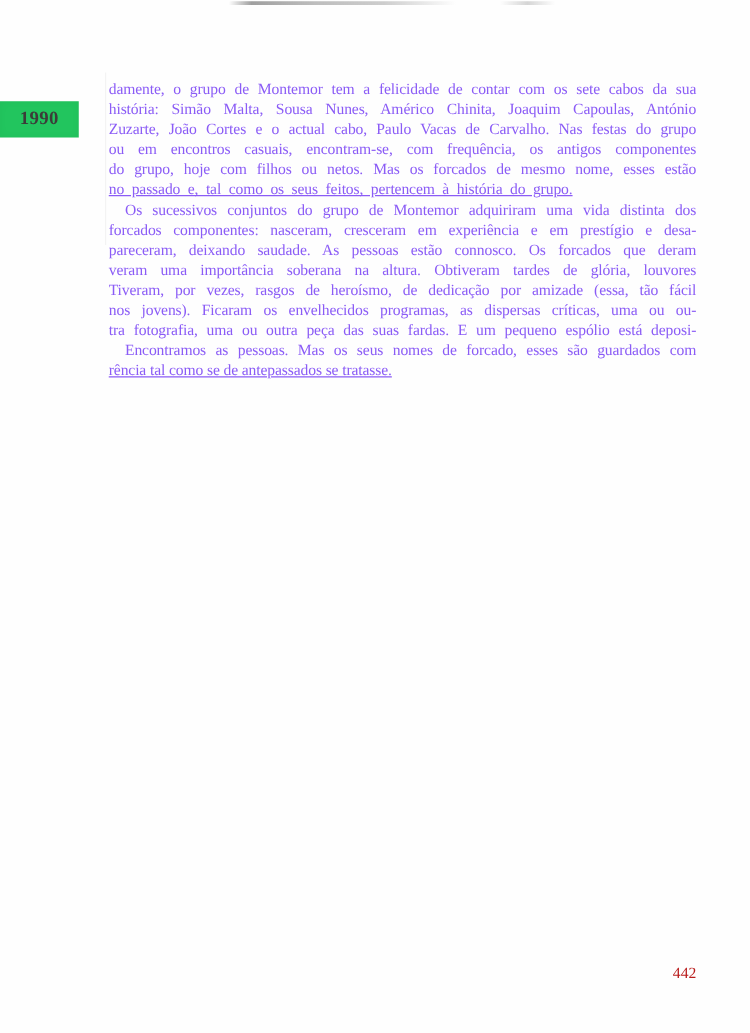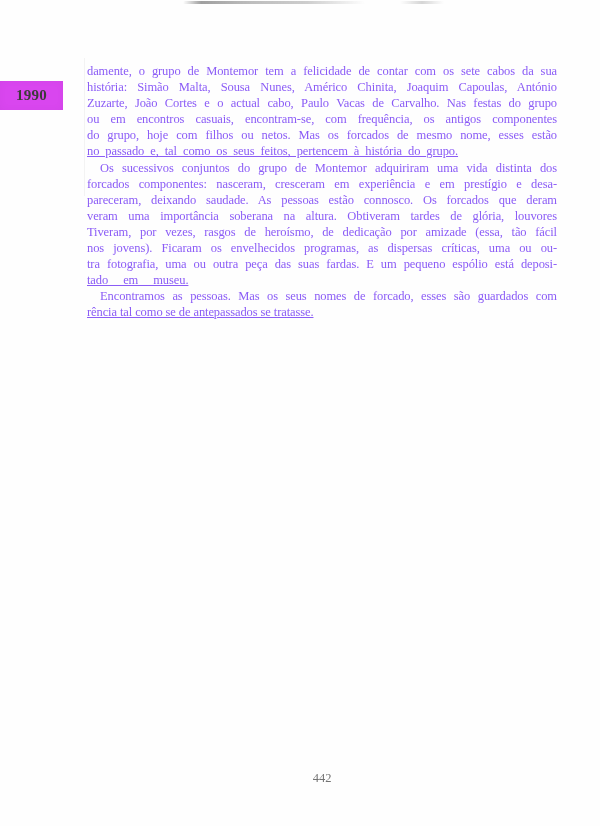--- a/index.html
+++ b/index.html
@@ -56,57 +56,56 @@
     letter-spacing:-0.1px;
     color:#8b5cf6;
   }
   .para{margin:0;padding:0;}
   .line{white-space:nowrap;}
   .line-just{text-align:justify;text-align-last:justify;-moz-text-align-last:justify;text-justify:inter-word;}
   .line-last{text-align:left;text-decoration:underline;}
   .para-indent .line:first-child{text-indent:13px;}
   .page-number{
     position:absolute;left:87px;top:771px;width:470px;
-    text-align:center;
+    text-align:right;
     font-family:"Liberation Serif", serif;
     font-size:12.5px;
-    color:#737373;
+    color:#b91c1c;
   }
 </style>
 </head>
 <body>
 
 <div class="page" style="background: rgb(254, 254, 254);">
 
   <div class="smudge-main"></div>
   <div class="smudge-side"></div>
   <div class="margin-line"></div>
 
-  <div class="year-badge" style="background: #d946ef;">
+  <div class="year-badge" style="background: #22c55e;">
     <span>1990</span>
   </div>
 
   <div class="text-col" id="text-col">
       <div class="para">
         <div class="line line-just">damente, o grupo de Montemor tem a felicidade de contar com os sete cabos da sua</div>
         <div class="line line-just">história: Simão Malta, Sousa Nunes, Américo Chinita, Joaquim Capoulas, António</div>
         <div class="line line-just">Zuzarte, João Cortes e o actual cabo, Paulo Vacas de Carvalho. Nas festas do grupo</div>
         <div class="line line-just">ou em encontros casuais, encontram-se, com frequência, os antigos componentes</div>
         <div class="line line-just">do grupo, hoje com filhos ou netos. Mas os forcados de mesmo nome, esses estão</div>
         <div class="line line-last" style="word-spacing: 3px;">no passado e, tal como os seus feitos, pertencem à história do grupo.</div>
       </div>
       <div class="para para-indent">
         <div class="line line-just">Os sucessivos conjuntos do grupo de Montemor adquiriram uma vida distinta dos</div>
         <div class="line line-just">forcados componentes: nasceram, cresceram em experiência e em prestígio e desa-</div>
         <div class="line line-just">pareceram, deixando saudade. As pessoas estão connosco. Os forcados que deram</div>
         <div class="line line-just">veram uma importância soberana na altura. Obtiveram tardes de glória, louvores</div>
         <div class="line line-just">Tiveram, por vezes, rasgos de heroísmo, de dedicação por amizade (essa, tão fácil</div>
         <div class="line line-just">nos jovens). Ficaram os envelhecidos programas, as dispersas críticas, uma ou ou-</div>
         <div class="line line-just">tra fotografia, uma ou outra peça das suas fardas. E um pequeno espólio está deposi-</div>
-        <div class="line line-last" style="word-spacing: 12px;">tado em museu.</div>
       </div>
       <div class="para para-indent">
         <div class="line line-just">Encontramos as pessoas. Mas os seus nomes de forcado, esses são guardados com</div>
         <div class="line line-last">rência tal como se de antepassados se tratasse.</div>
       </div>
     </div>
 
   <div class="page-number">442</div>
 
 </div>

